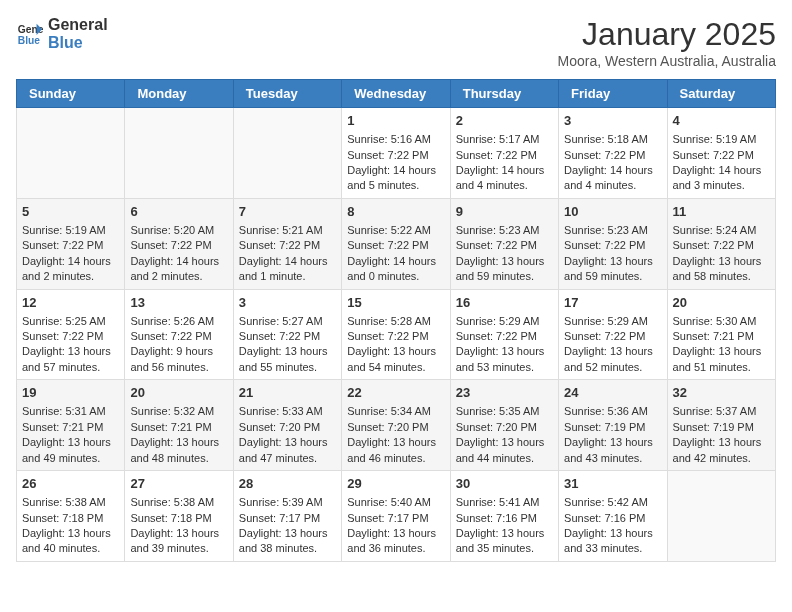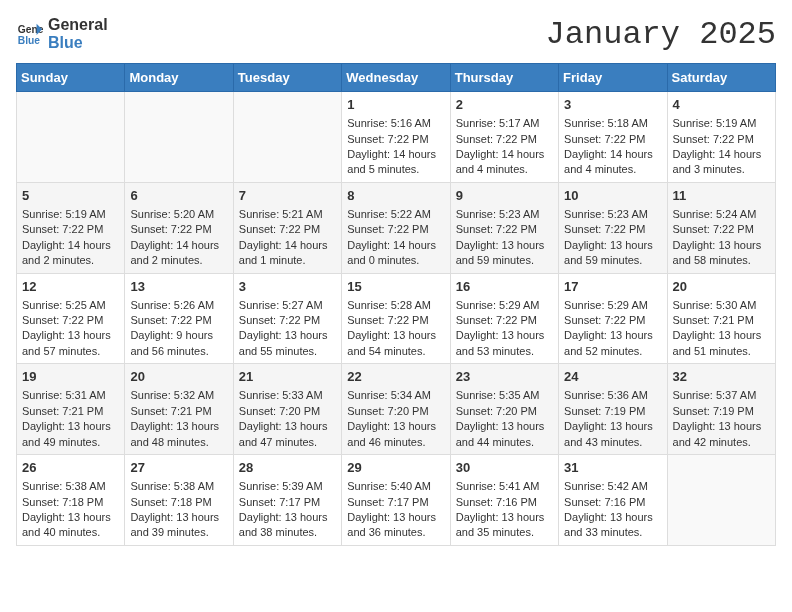--- a/index.html
+++ b/index.html
@@ -20,41 +20,40 @@
       display: flex;
       align-items: center;
       gap: 4px;
     }
     .logo-icon {
       width: 28px;
       height: 28px;
     }
     .title-block {
       text-align: right;
-      font-family: Liberation Mono, monospace;
     }
     .month-title {
       font-size: 32px;
       color: #333;
       font-weight: normal;
     }
     .subtitle {
       font-size: 14px;
       color: #555;
     }
     .calendar {
       width: 100%;
       border-collapse: collapse;
       border: 1px solid #ccc;
     }
     .calendar th {
       background: #3a7ebf;
       color: #fff;
       font-size: 13px;
-      padding: 6px 4px;
+      padding: 6px 12px;
       text-align: left;
       border: 1px solid #2a6aaa;
     }
     .calendar td {
       vertical-align: top;
       border: 1px solid #ddd;
       padding: 4px 5px;
       font-size: 11px;
       color: #333;
       width: 108px;
@@ -90,20 +89,21 @@
       <text x="2" y="26" font-size="11" font-weight="bold" fill="#3a7ebf">Blue</text>
       <polygon points="22,4 28,10 22,16" fill="#3a7ebf"></polygon>
     </svg>
     <div style="display:flex;flex-direction:column;line-height:1.1;">
       <span style="font-size:16px;font-weight:bold;color:#333;">General</span>
       <span style="font-size:16px;font-weight:bold;color:#3a7ebf;">Blue</span>
     </div>
   </div>
   <div class="title-block">
     <div class="month-title">January 2025</div>
+    <div class="subtitle">Moora, Western Australia, Australia</div>
   </div>
 </div>
 
 <table class="calendar">
   <thead>
     <tr>
     <th>Sunday</th>
         <th>Monday</th>
         <th>Tuesday</th>
         <th>Wednesday</th>

